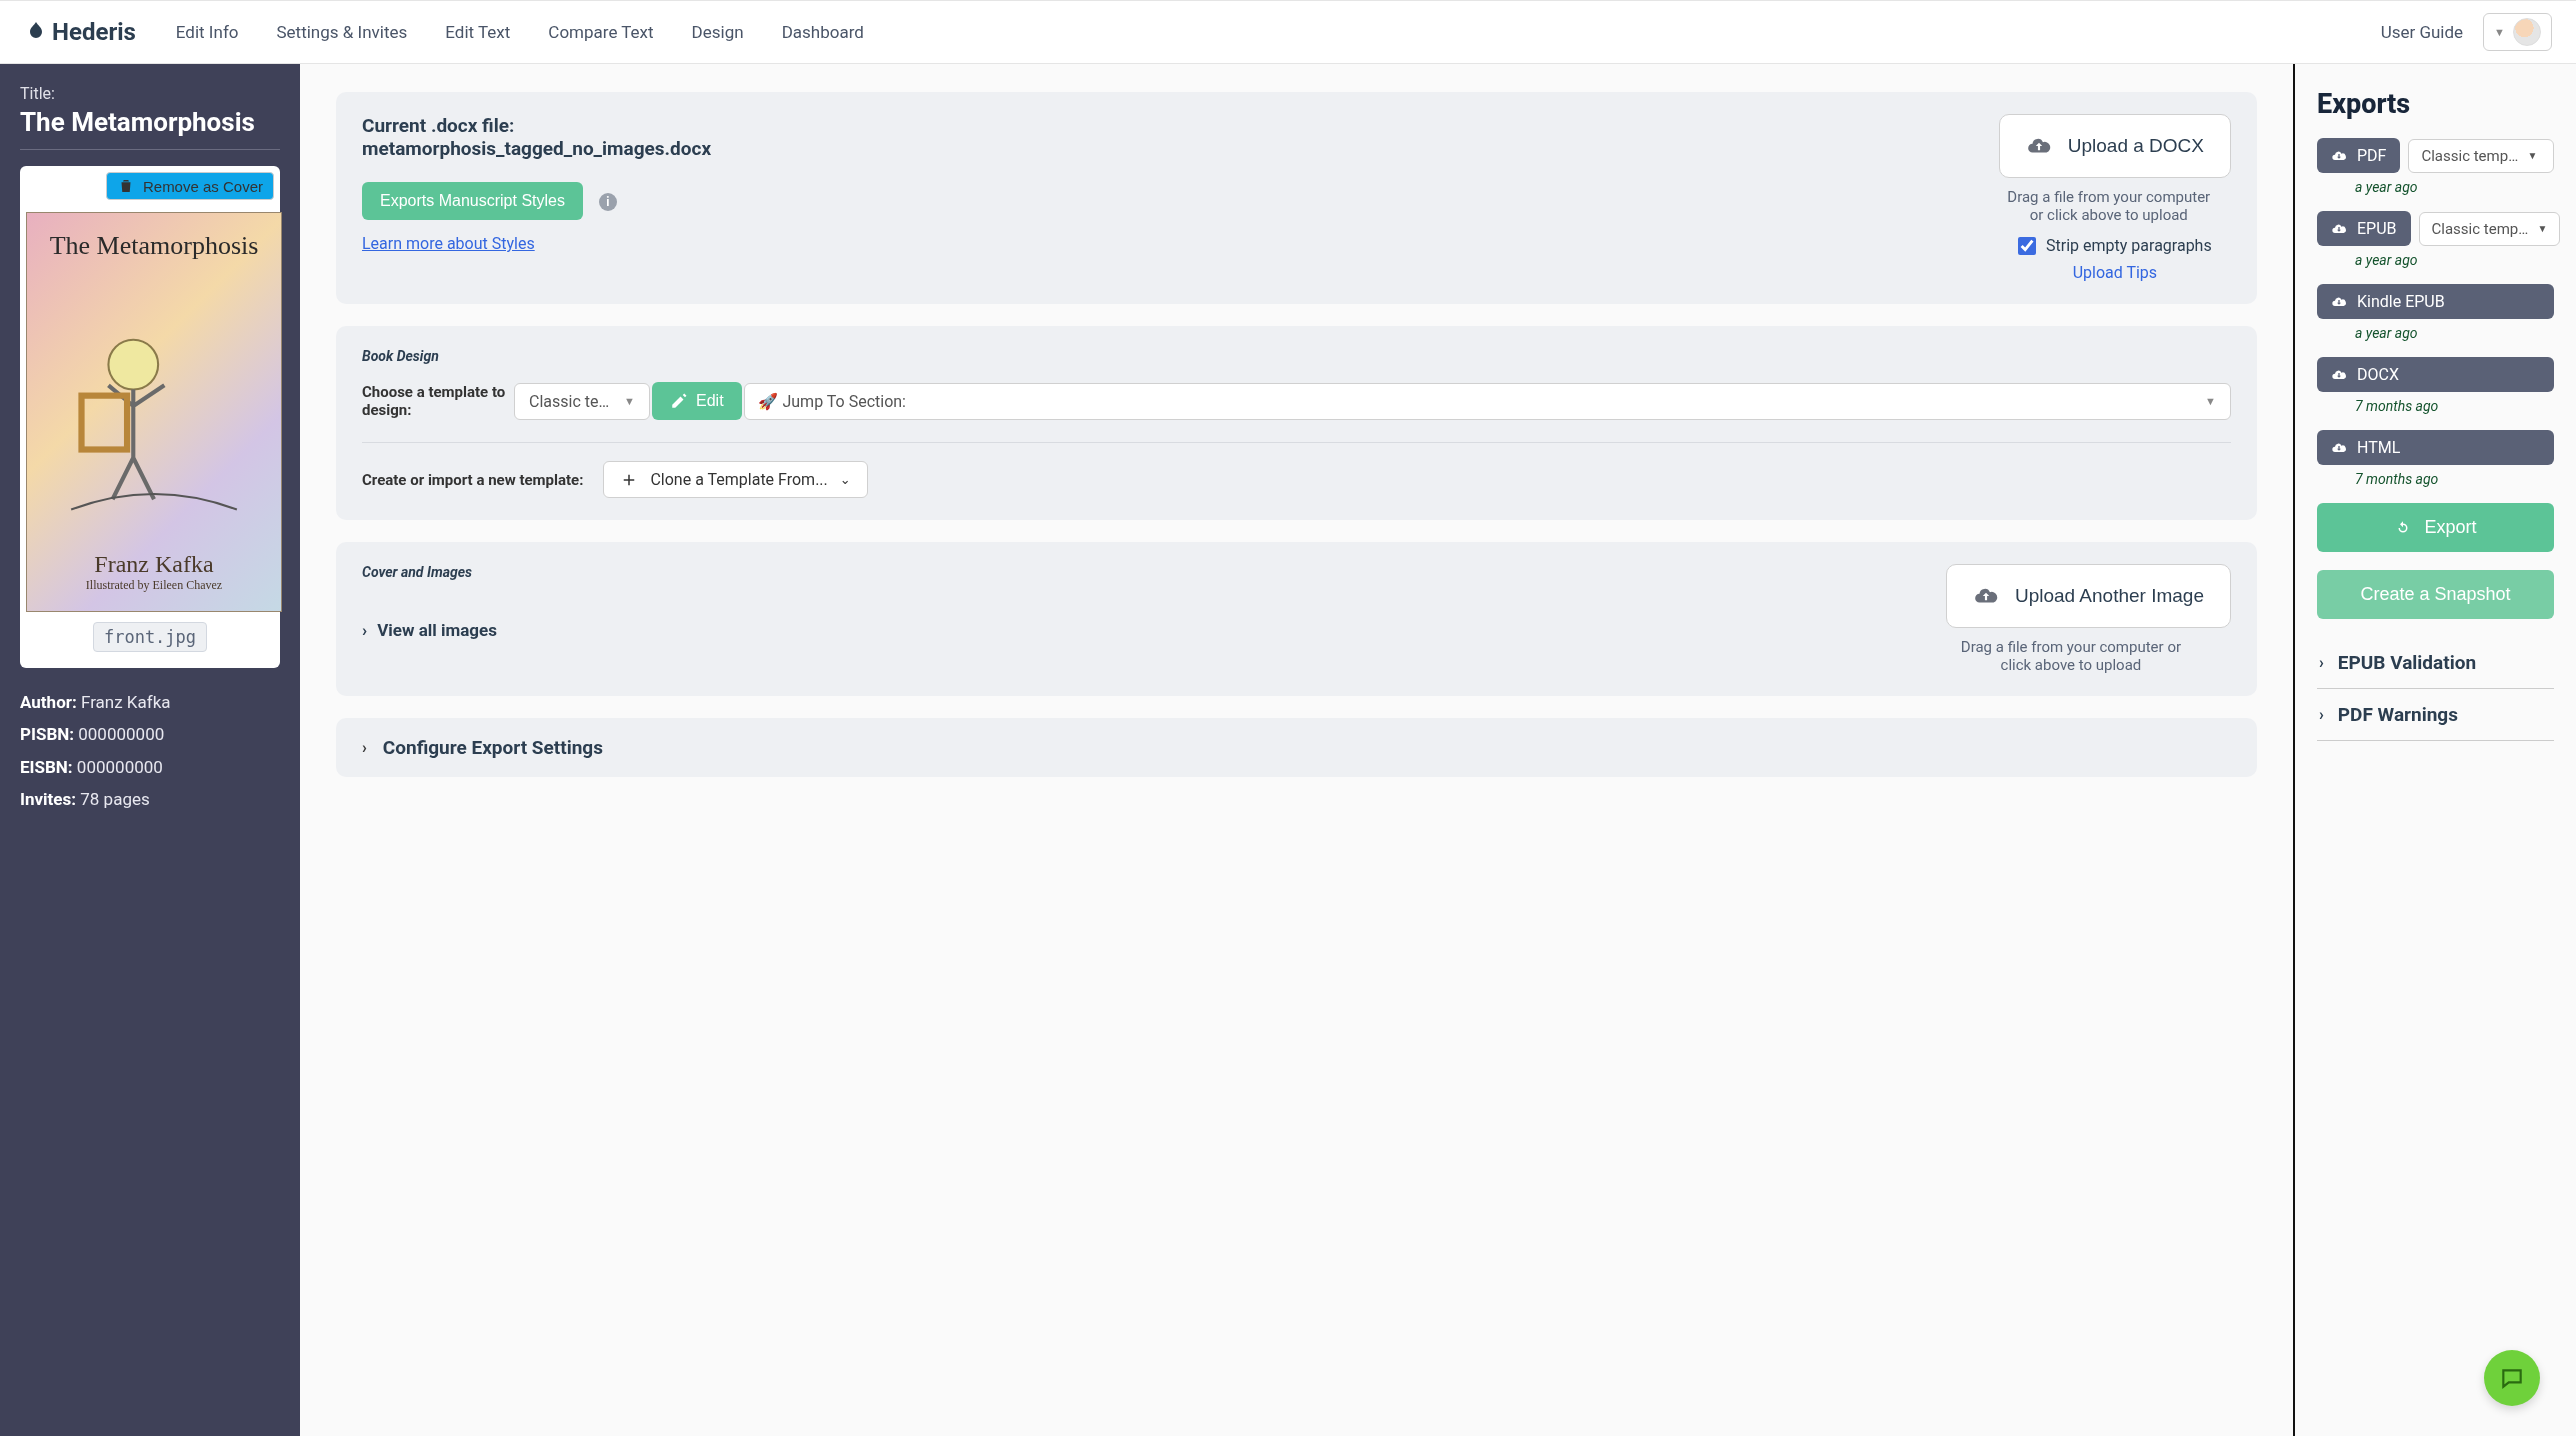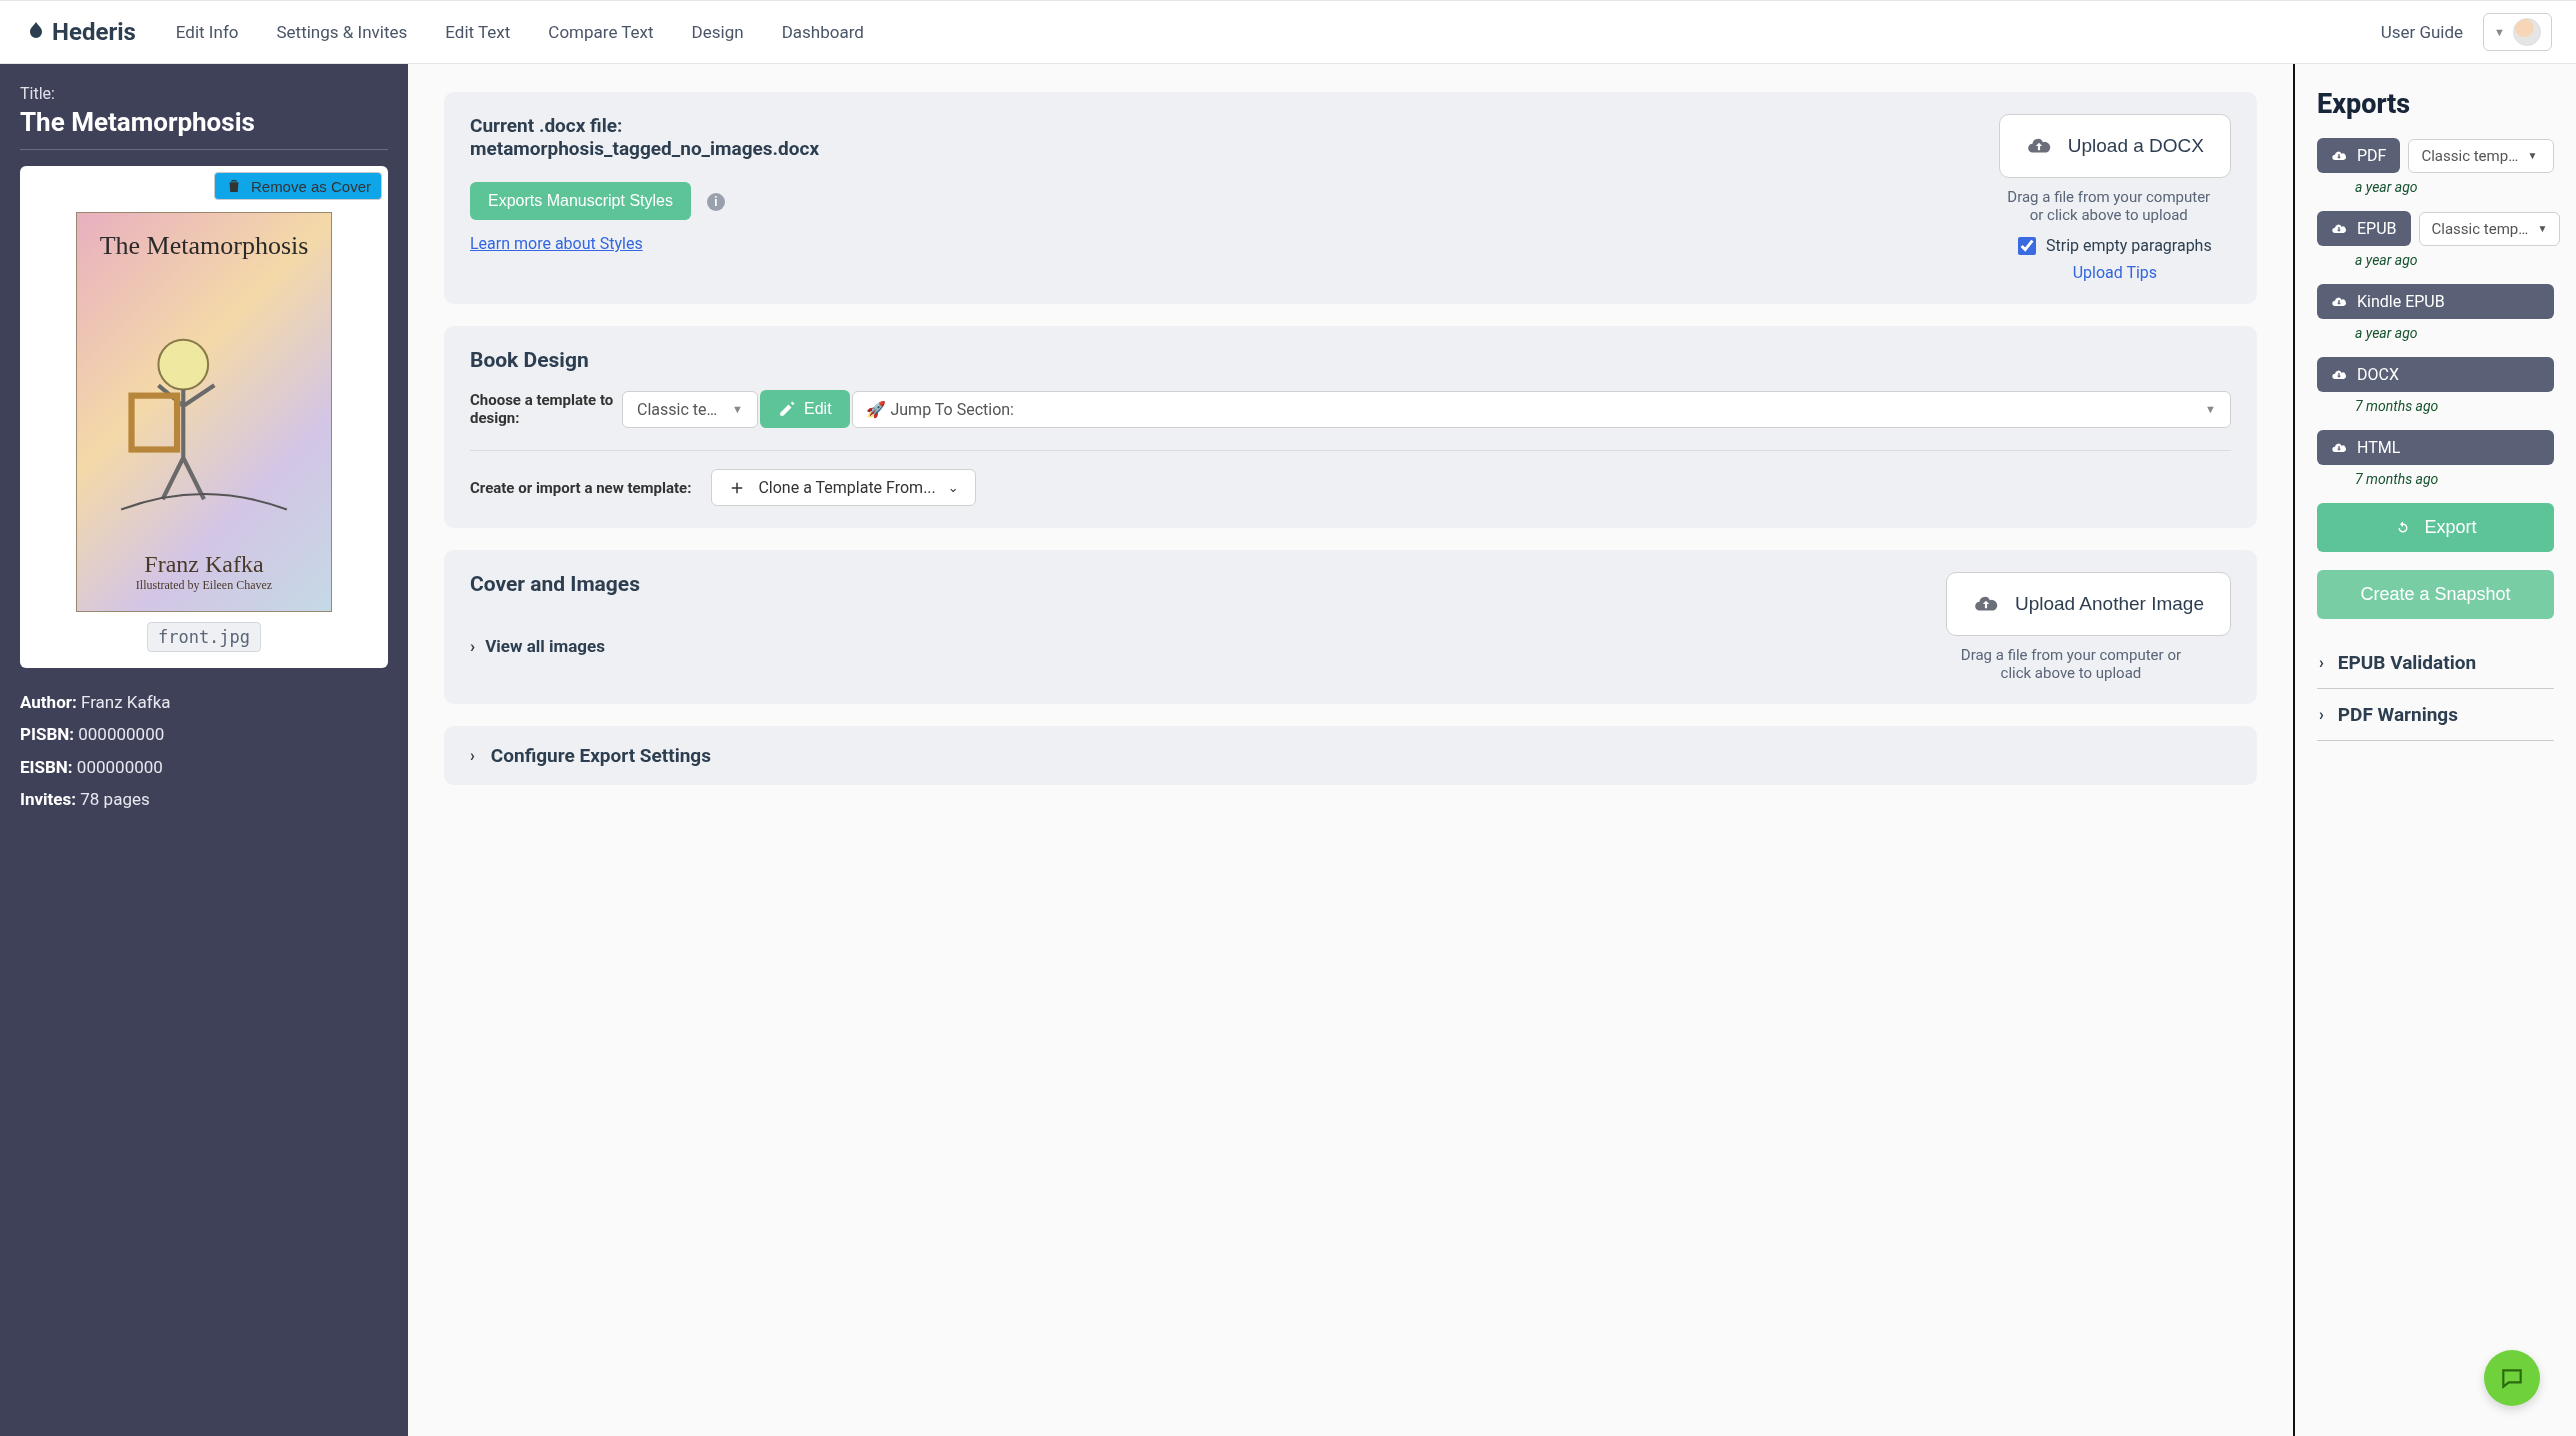--- a/index.html
+++ b/index.html
@@ -9,21 +9,21 @@
 .logo-icon { width:24px; height:24px; }
 .nav { display: flex; gap: 38px; }
 .nav a { color: #4a5568; text-decoration: none; font-size: 17px; cursor:pointer; }
 .spacer { flex: 1; }
 .user-guide { color: #4a5568; font-size: 17px; margin-right: 20px; cursor:pointer; }
 .avatar-btn { display:flex; align-items:center; border:1px solid #d0d0d0; border-radius:6px; padding:4px 10px; gap:8px; cursor:pointer; }
 .avatar-btn .caret { font-size:11px; color:#888; }
 .avatar { width:28px; height:28px; border-radius:50%; background: radial-gradient(circle at 40% 35%, #f7d6b8 0 40%, #e5e5e5 40%); border:1px solid #ddd;}
 
 .layout { display:flex; height: calc(100vh - 64px); }
-.sidebar { width: 408px; background:#3f4158; color:#fff; padding:20px; overflow:auto; }
+.sidebar { width: 300px; background:#3f4158; color:#fff; padding:20px; overflow:auto; }
 .sidebar .label { font-size:16px; color:#e0e0e8; }
 .sidebar h1 { font-size:26px; font-weight:700; margin-top:4px; padding-bottom:12px; border-bottom:1px solid #6a6b80; }
 .cover-card { background:#fff; border-radius:6px; margin-top:16px; padding:6px; position:relative; }
 .remove-cover { position:absolute; top:6px; right:6px; background:#0ea5e9; border:1px solid #ccc; border-radius:4px; padding:4px 10px; font-size:15px; color:#333; display:flex; align-items:center; gap:8px; cursor:pointer; }
 .cover-img { margin:40px auto 10px; width: 256px; height:400px; background: linear-gradient(135deg, #e8b0c0 0%, #f4d9a8 40%, #d3c5e5 70%, #c5d9e5 100%); border:1px solid #99876e; position:relative; display:flex; flex-direction:column; align-items:center; justify-content:space-between; padding:18px 10px; }
 .cover-img .ctitle { font-family: serif; font-size:26px; text-align:center; color:#2a2a2a; }
 .cover-img .cauthor { font-family: serif; font-size:24px; color:#4a3a2a; }
 .cover-img .cillus { font-family: serif; font-size:12px; color:#4a3a2a; }
 .cover-img .art { flex:1; width:100%; }
 .cover-filename { display:block; width:fit-content; margin:10px auto; font-family: monospace; background:#eef0f3; color:#5a6578; border:1px solid #d3d8e0; padding:4px 10px; border-radius:4px; font-size:17px; }
@@ -36,21 +36,21 @@
 .panel-row { display:flex; justify-content:space-between; align-items:flex-start; gap:20px; }
 .curfile { font-size:19px; font-weight:700; color:#2c3e50; }
 .bigbtn { background:#fff; border:1px solid #d0d0d0; border-radius:10px; padding:18px 26px; font-size:19px; display:flex; align-items:center; gap:16px; cursor:pointer; color:#2c3e50; }
 .greenbtn { background:#5cc497; color:#fff; border:none; border-radius:6px; padding:10px 18px; font-size:16px; cursor:pointer; display:inline-flex; align-items:center; gap:8px; }
 .info-icon { display:inline-flex; width:18px; height:18px; border-radius:50%; background:#9aa1ac; color:#fff; font-size:12px; font-weight:700; align-items:center; justify-content:center; margin-left:12px; }
 .link { color:#3366e0; text-decoration:underline; font-size:16px; cursor:pointer; }
 .hintcol { text-align:center; }
 .hint { color:#5a6578; font-size:15px; }
 .checkbox-row { display:flex; justify-content:center; align-items:center; gap:10px; margin:12px 0 8px; }
 .chk { width:18px; height:18px; accent-color:#3b6be0; }
-.section-title { font-size:21px; font-weight:700; color:#2c3e50; margin-bottom:18px; }
+.section-title { font-size:14px; font-weight:700; color:#2c3e50; margin-bottom:18px;font-style:italic; }
 .field-label { font-size:15px; font-weight:700; color:#333; }
 .select { background:#fff; border:1px solid #d0d0d0; border-radius:6px; padding:8px 14px; font-size:16px; display:flex; align-items:center; justify-content:space-between; min-width:130px; cursor:pointer; color:#555; }
 .select .caret { font-size:11px; color:#888; margin-left:10px; }
 .rowflex { display:flex; align-items:center; gap:2px; }
 .hr { border:none; border-top:1px solid #d8dbe0; margin:22px 0 18px; }
 .clone { background:#fff; border:1px solid #d0d0d0; border-radius:6px; padding:8px 16px; display:flex; align-items:center; gap:12px; cursor:pointer; font-size:16px; color:#333; }
 .accordion { background:#eef0f3; border-radius:10px; padding:18px 26px; display:flex; align-items:center; gap:16px; cursor:pointer; margin-bottom:20px; }
 .accordion .chev { font-weight:700; color:#3a3a3a; }
 .accordion .title { font-size:19px; font-weight:700; }
 .viewall { display:flex; align-items:center; gap:10px; font-weight:700; font-size:17px; cursor:pointer; margin-top:40px; }

